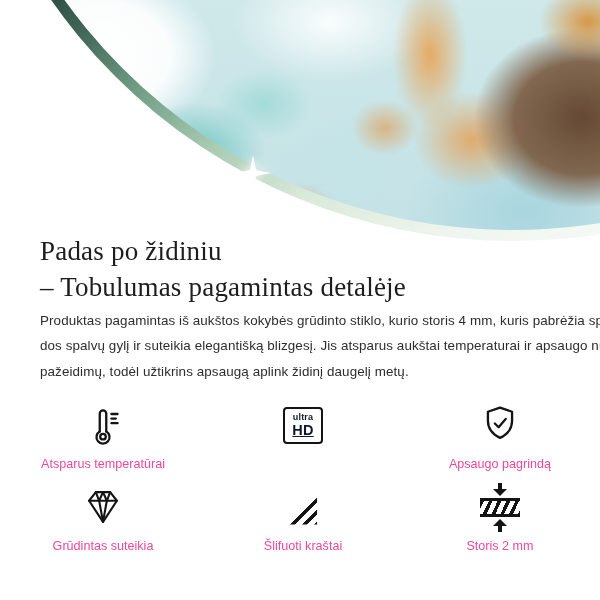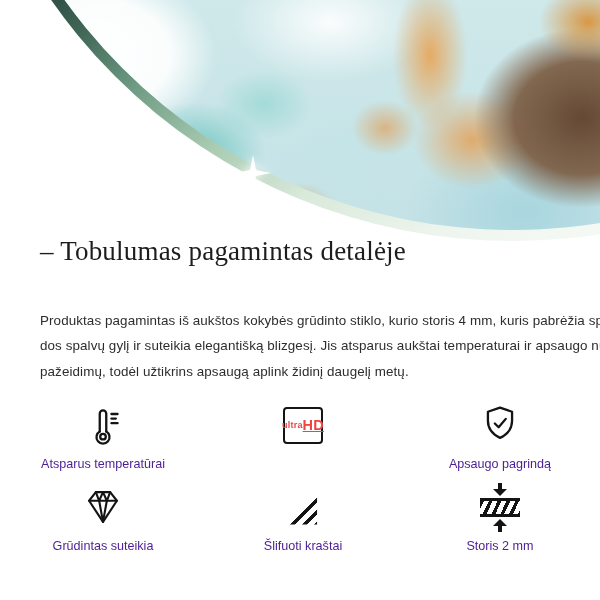--- a/index.html
+++ b/index.html
@@ -42,25 +42,25 @@
 
   .desc{position:absolute;left:40px;top:308px;font-size:13.4px;line-height:25.4px;
     color:#2d2d2d;letter-spacing:.1px;}
   .desc .dline{display:block;white-space:nowrap;}
 
   
   .features{position:absolute;left:0;top:401px;width:600px;display:grid;
     grid-template-columns:206px 194px 200px;row-gap:11px;}
   .feat{display:flex;flex-direction:column;align-items:center;}
   .feat .iconbox{height:48px;display:flex;align-items:center;justify-content:center;margin-bottom:8px;}
-  .feat .label{font-size:12.6px;color:#4c1d95;line-height:15px;}
+  .feat .label{font-size:12.6px;color:#ec4899;line-height:15px;}
 
   
   .uhd{width:36px;height:33px;border:2.6px solid #141414;border-radius:4px;
-    display:flex;flex-direction:row;align-items:center;justify-content:center;line-height:1;color:#ef4444;}
+    display:flex;flex-direction:column;align-items:center;justify-content:center;line-height:1;color:#0f172a;}
   .uhd .uhd-top{font-size:9px;font-weight:700;letter-spacing:.2px;}
   .uhd .uhd-bottom{font-size:14.5px;font-weight:700;margin-top:1px;letter-spacing:.2px;text-decoration:underline;}
 
   
   .edge-tri{width:44px;height:44px;
     background:repeating-linear-gradient(135deg,#141414 0 3.4px,rgba(0,0,0,0) 3.4px 8.6px);
     clip-path:polygon(14% 90%,82% 18%,82% 90%);}
 
   
   .thick{display:flex;flex-direction:column;align-items:center;}
@@ -85,20 +85,21 @@
     <div class="glass-marble"></div>
     <svg class="sparkle" viewBox="0 0 38 38">
       <path d="M19 1 L22 16 L37 19 L22 22 L19 37 L16 22 L1 19 L16 16 Z" fill="#ffffff"></path>
     </svg>
     <svg class="sparkle-small" viewBox="0 0 38 38">
       <path d="M19 1 L22 16 L37 19 L22 22 L19 37 L16 22 L1 19 L16 16 Z" fill="#ffffff"></path>
     </svg>
   </section>
 
   <h1 class="heading">
+    <span class="hline">Padas po židiniu</span>
     <span class="hline">– Tobulumas pagamintas detalėje</span>
   </h1>
 
   <div class="desc">
     <span class="dline">Produktas pagamintas iš aukštos kokybės grūdinto stiklo, kurio storis 4 mm, kuris pabrėžia spau-</span>
     <span class="dline">dos spalvų gylį ir suteikia elegantišką blizgesį. Jis atsparus aukštai temperaturai ir apsaugo nuo</span>
     <span class="dline">pažeidimų, todėl užtikrins apsaugą aplink židinį daugelį metų.</span>
   </div>
 
   <div class="features">

